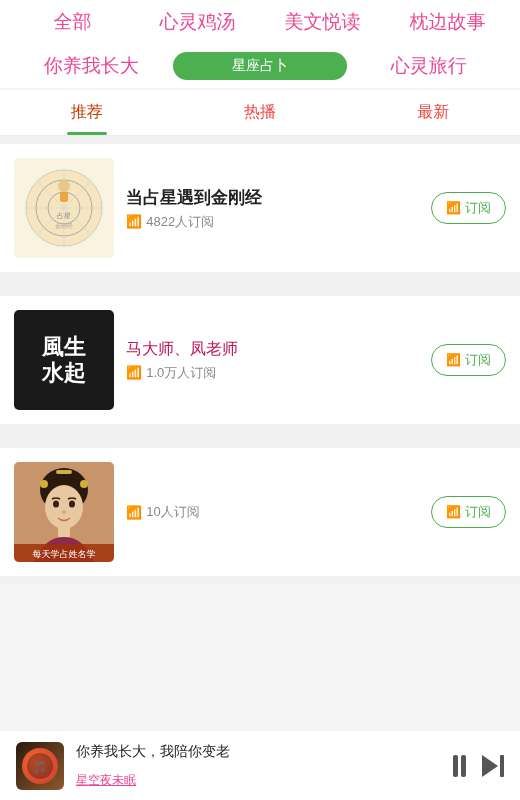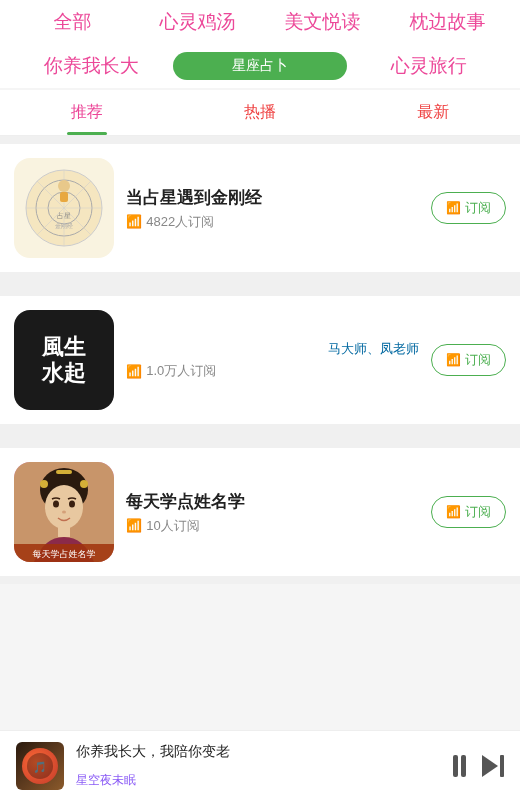--- a/index.html
+++ b/index.html
@@ -49,21 +49,21 @@
     .tab {
       flex: 1;
       text-align: center;
       padding: 12px 0;
       font-size: 16px;
       color: #ef4444;
       cursor: pointer;
       position: relative;
     }
     .tab.active {
-      color: #ec4899;
+      color: #c2410c;
     }
     .tab.active::after {
       content: '';
       position: absolute;
       bottom: 0;
       left: 50%;
       transform: translateX(-50%);
       width: 40px;
       height: 3px;
       background: #4caf50;
@@ -83,21 +83,21 @@
       background: #fff;
       display: flex;
       align-items: center;
       padding: 14px 14px;
       gap: 12px;
     }
 
     .card-thumb {
       width: 100px;
       height: 100px;
-      border-radius: 16px;
+      border-radius: 5px;
       flex-shrink: 0;
       overflow: hidden;
       position: relative;
     }
 
     
     .thumb-astro {
       background: #f9f3e0;
       display: flex;
       align-items: center;
@@ -138,23 +138,22 @@
       display: flex;
       flex-direction: column;
       gap: 4px;
     }
     .card-title {
       font-size: 17px;
       font-weight: 600;
       color: #222;
     }
     .card-subtitle {
-      font-size: 13px;
-      color: #0369a1;
-      text-align: right;
+      font-size: 16px;
+      color: #be185d;
     }
     .card-subscribers {
       font-size: 13px;
       color: #888;
       display: flex;
       align-items: center;
       gap: 4px;
     }
     .rss-icon {
       color: #ff8c00;
@@ -218,21 +217,22 @@
       display: flex;
       flex-direction: column;
       gap: 11px;
     }
     .player-title {
       font-size: 14px;
       color: #222;
     }
     .player-sub {
       font-size: 12px;
-      color: #8b5cf6;
+      color: #ec4899;
+      text-decoration: underline;
     }
     .player-controls {
       display: flex;
       align-items: center;
       gap: 16px;
     }
     .ctrl-btn {
       background: none;
       border: none;
       cursor: pointer;
@@ -372,21 +372,20 @@
 
         <rect x="44" y="65" width="12" height="10" fill="#e8c8a0"></rect>
 
         <path d="M20 100 Q30 75 50 75 Q70 75 80 100 Z" fill="#8b2a4a"></path>
 
         <rect x="0" y="82" width="100" height="18" fill="rgba(160,50,10,0.85)"></rect>
         <text x="50" y="95" text-anchor="middle" font-size="9" fill="white" font-family="serif">每天学占姓名学</text>
       </svg>
     </div>
     <div class="card-info">
-      <div class="card-title">每天学点姓名学</div>
       <div class="card-subscribers">
         <span class="rss-icon">📶</span>
         <span>10人订阅</span>
       </div>
     </div>
     <button class="subscribe-btn">
       <span class="rss-btn-icon">📶</span>
       <span>订阅</span>
     </button>
   </div>

